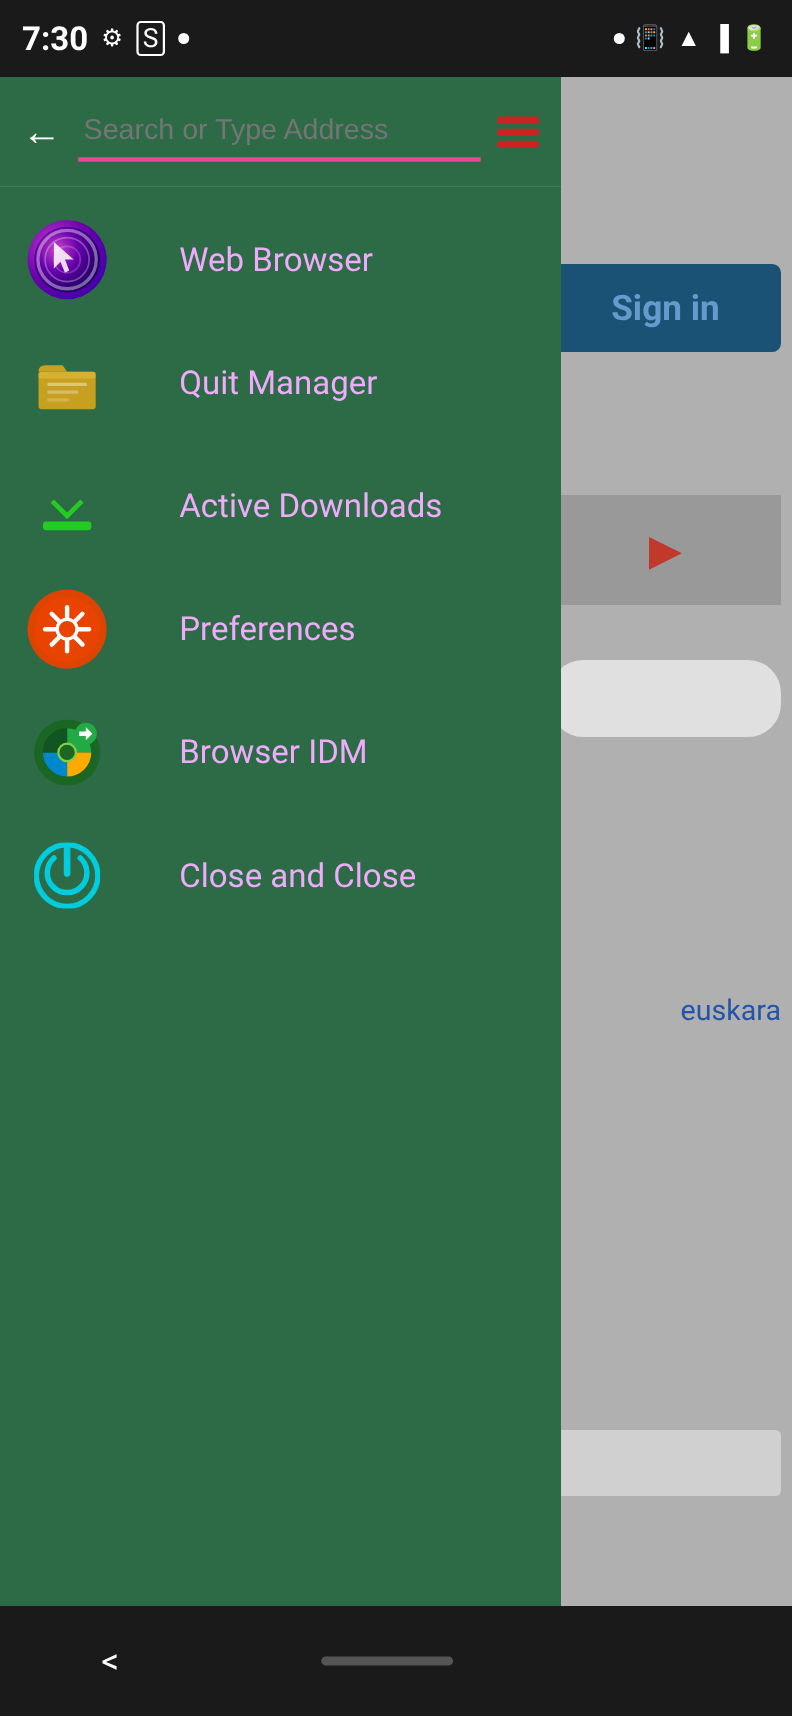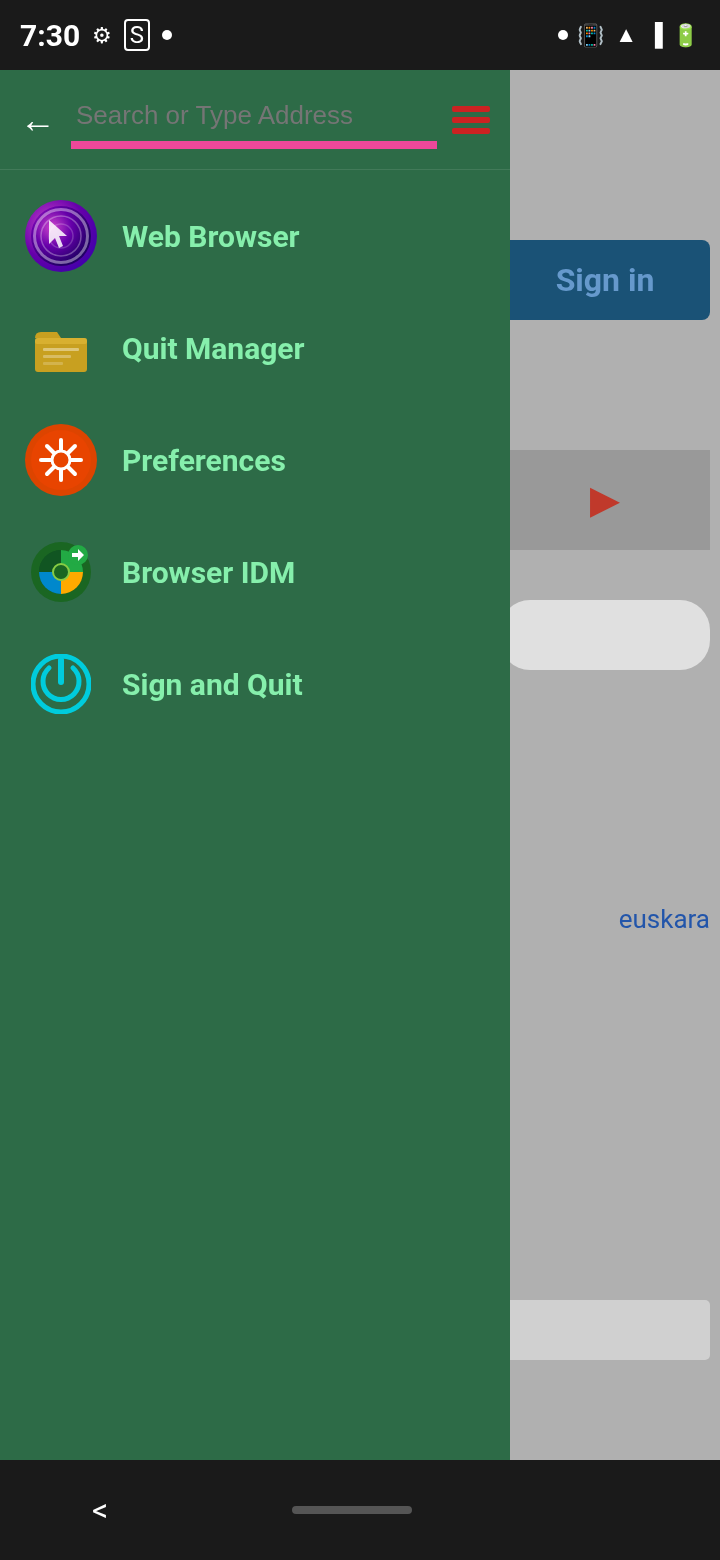--- a/index.html
+++ b/index.html
@@ -169,21 +169,21 @@
     }
     .drawer-back {
       color: white;
       font-size: 36px;
       cursor: pointer;
     }
     .drawer-search {
       flex: 1;
       background: transparent;
       border: none;
-      border-bottom: 8px solid #ec4899;
+      border-bottom: 4px solid #ec4899;
       padding: 10px 5px;
       color: #aaa;
       font-size: 26px;
       outline: none;
     }
 
     
     .menu-list {
       list-style: none;
       padding: 10px 0;
@@ -199,23 +199,24 @@
       width: 72px;
       height: 72px;
       flex-shrink: 0;
       display: flex;
       align-items: center;
       justify-content: center;
       border-radius: 50%;
       font-size: 40px;
     }
     .menu-label {
-      color: #86efac;
+      color: #f0abfc;
       font-size: 30px;
-      font-weight: 700;
+      font-weight: 400;
+      margin-left: 41px;
     }
 
     
     .icon-web-browser {
       background: radial-gradient(circle at 35% 35%, #cc44cc, #6600aa, #2200aa);
       position: relative;
       overflow: hidden;
     }
     .icon-web-browser::after {
       content: '';
@@ -361,20 +362,31 @@
           <rect x="4" y="20" width="52" height="6" rx="2" fill="#e8c040" opacity="0.5"></rect>
 
           <rect x="12" y="30" width="36" height="3" rx="1" fill="rgba(255,255,255,0.4)"></rect>
           <rect x="12" y="37" width="28" height="3" rx="1" fill="rgba(255,255,255,0.3)"></rect>
           <rect x="12" y="44" width="20" height="3" rx="1" fill="rgba(255,255,255,0.2)"></rect>
         </svg>
       </div>
       <span class="menu-label">Quit Manager</span>
     </li>
 
+    <li class="menu-item">
+      <div class="menu-icon icon-active-downloads">
+        <svg width="60" height="60" viewBox="0 0 60 60">
+
+          <polygon points="30,8 30,36 18,24 15,27 30,42 45,27 42,24 30,36 30,8" fill="#22cc22"></polygon>
+
+          <rect x="8" y="44" width="44" height="8" rx="3" fill="#22cc22"></rect>
+        </svg>
+      </div>
+      <span class="menu-label">Active Downloads</span>
+    </li>
 
     <li class="menu-item">
       <div class="menu-icon icon-preferences">
         <svg width="60" height="60" viewBox="0 0 60 60">
           <circle cx="30" cy="30" r="30" fill="#e84400"></circle>
 
           <g stroke="white" stroke-width="4" stroke-linecap="round">
             <line x1="30" y1="10" x2="30" y2="50"></line>
             <line x1="10" y1="30" x2="50" y2="30"></line>
             <line x1="16" y1="16" x2="44" y2="44"></line>
@@ -410,21 +422,21 @@
       <div class="menu-icon icon-close-quit">
         <svg width="60" height="60" viewBox="0 0 60 60">
 
           <circle cx="30" cy="30" r="28" fill="none" stroke="#00ccdd" stroke-width="5"></circle>
 
           <path d="M30 6 L30 28" stroke="#00ccdd" stroke-width="6" stroke-linecap="round"></path>
 
           <path d="M18 14 A18 18 0 1 0 42 14" fill="none" stroke="#00ccdd" stroke-width="5" stroke-linecap="round"></path>
         </svg>
       </div>
-      <span class="menu-label">Sign and Quit</span>
+      <span class="menu-label">Close and Close</span>
     </li>
 
   </ul>
 </div>
 
 <div class="nav-bar">
   <span class="nav-back">&lt;</span>
   <div class="nav-home-indicator"></div>
   <span style="width:32px;"></span>
 </div>

